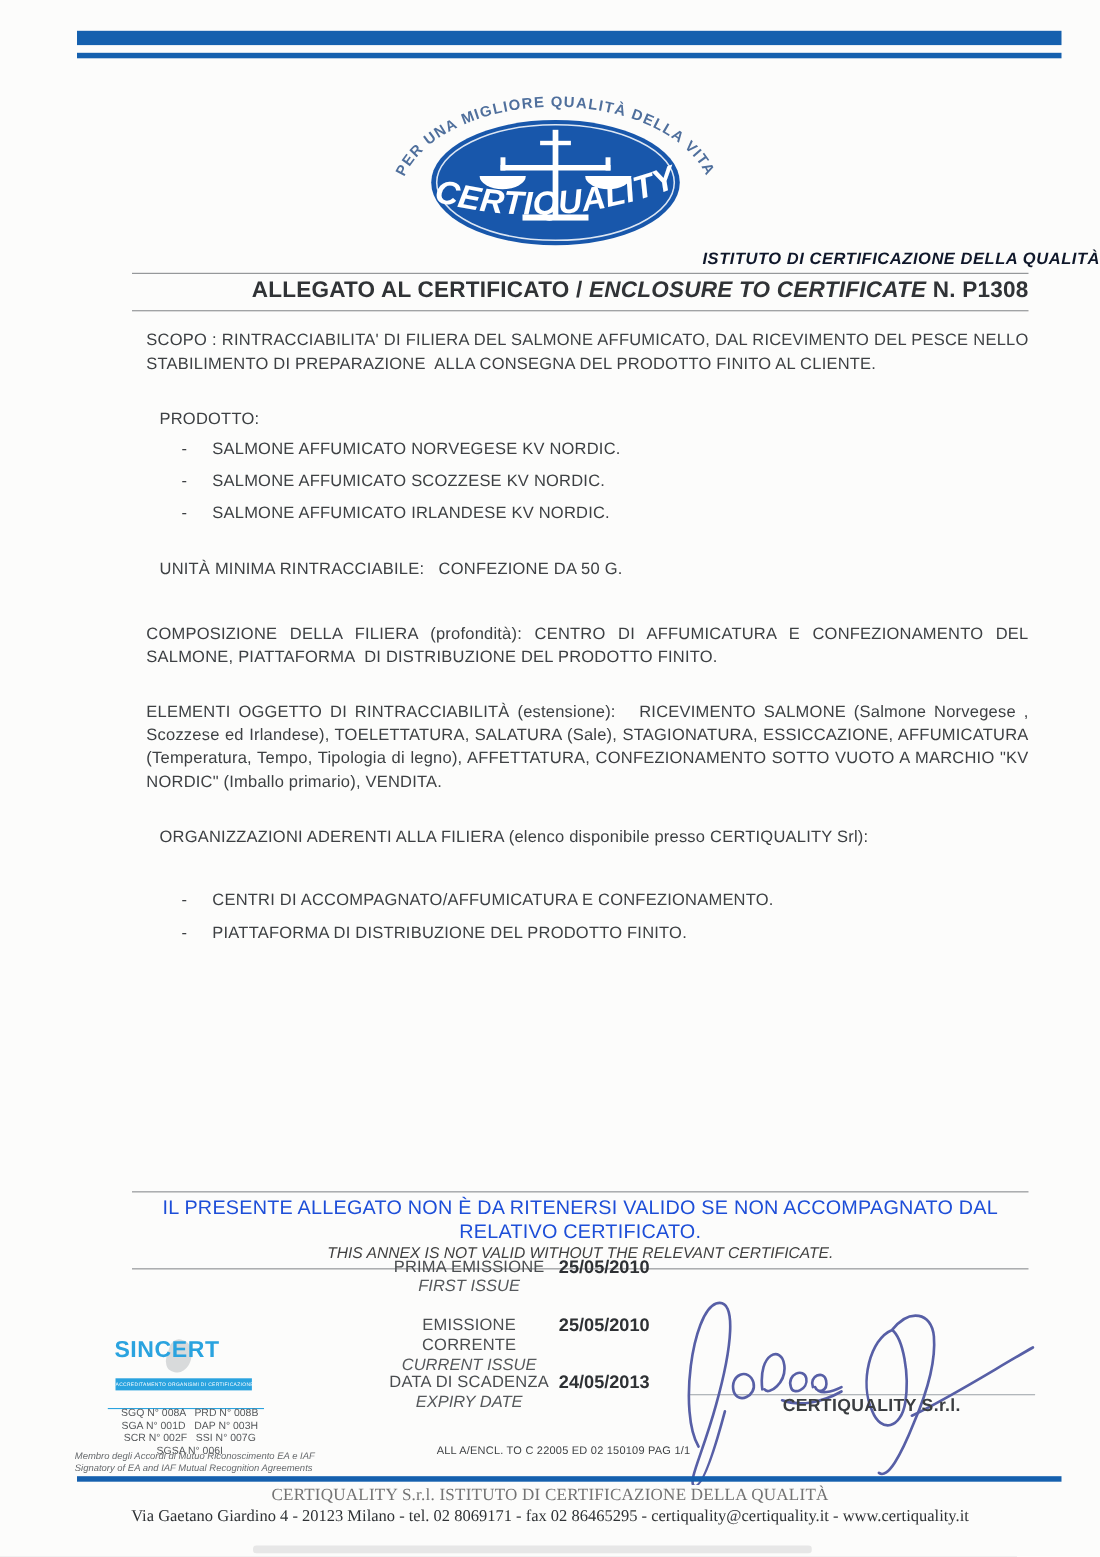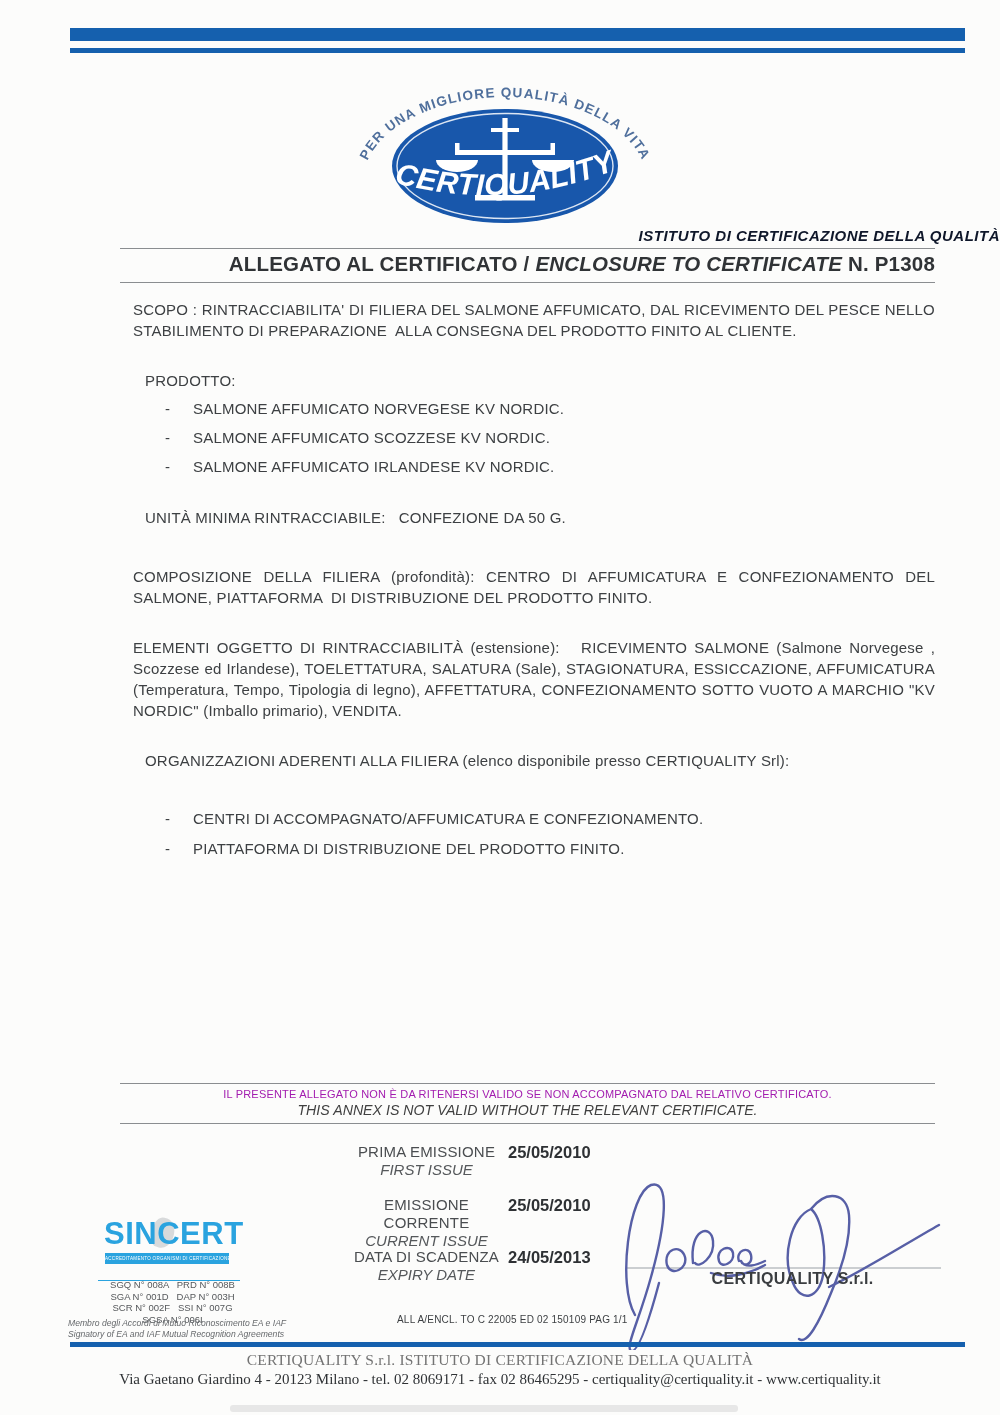--- a/index.html
+++ b/index.html
@@ -31,30 +31,30 @@
   .dash-list li{display:flex;font-size:15px;line-height:20px;color:#3d4043;letter-spacing:.2px;}
   .dash-list .dash{width:28px;flex:0 0 28px;}
   .list-p li{margin-bottom:9px;}
   .list-o li{margin-bottom:10px;}
   
   .note-box{
     left:120px;right:65px;top:1083px;
     border-top:1px solid #8a8d90;border-bottom:1px solid #8a8d90;
     padding:4px 0 5px 0;text-align:center;
   }
-  .note-it{font-size:11px;color:#a21caf;letter-spacing:.2px;}
+  .note-it{font-size:18px;color:#1d4ed8;letter-spacing:.2px;}
   .note-en{font-size:14.2px;font-style:italic;color:#404040;margin-top:2px;}
   
   .date-row{left:345px;width:360px;display:flex;text-align:center;}
   .date-labels{width:163px;flex:0 0 163px;}
   .date-label-it{font-size:15px;color:#4a4d50;line-height:18px;letter-spacing:.2px;}
   .date-label-en{font-size:15px;font-style:italic;color:#55585b;line-height:18px;}
   .date-value{font-size:16.5px;font-weight:bold;color:#2e3134;line-height:18px;}
   
-  .sincert-brand{left:104px;top:1216px;font-size:31px;font-weight:bold;color:#2aa3df;letter-spacing:.5px;}
+  .sincert-brand{left:104px;top:1216px;font-size:21px;font-weight:bold;color:#2aa3df;letter-spacing:.5px;}
   .sincert-swoosh{left:152px;top:1218px;width:22px;height:30px;background:#b9bdc1;opacity:.55;border-radius:40% 60% 55% 45%;transform:rotate(18deg);}
   .sincert-banner{
     left:105px;top:1253px;width:124px;height:11px;background:#2aa3df;
     color:#ffffff;font-size:4.5px;line-height:11px;text-align:center;letter-spacing:.3px;
     overflow:hidden;white-space:nowrap;
   }
   .sincert-line{left:98px;top:1272px;width:142px;border:none;border-top:1.5px solid #2aa3df;}
   .sincert-codes{left:70px;top:1279px;width:205px;text-align:center;font-size:9.5px;line-height:11.5px;color:#55585b;white-space:pre;}
   .sincert-member{left:68px;top:1318px;width:250px;font-size:8.6px;line-height:10.5px;font-style:italic;color:#66696c;}
   

